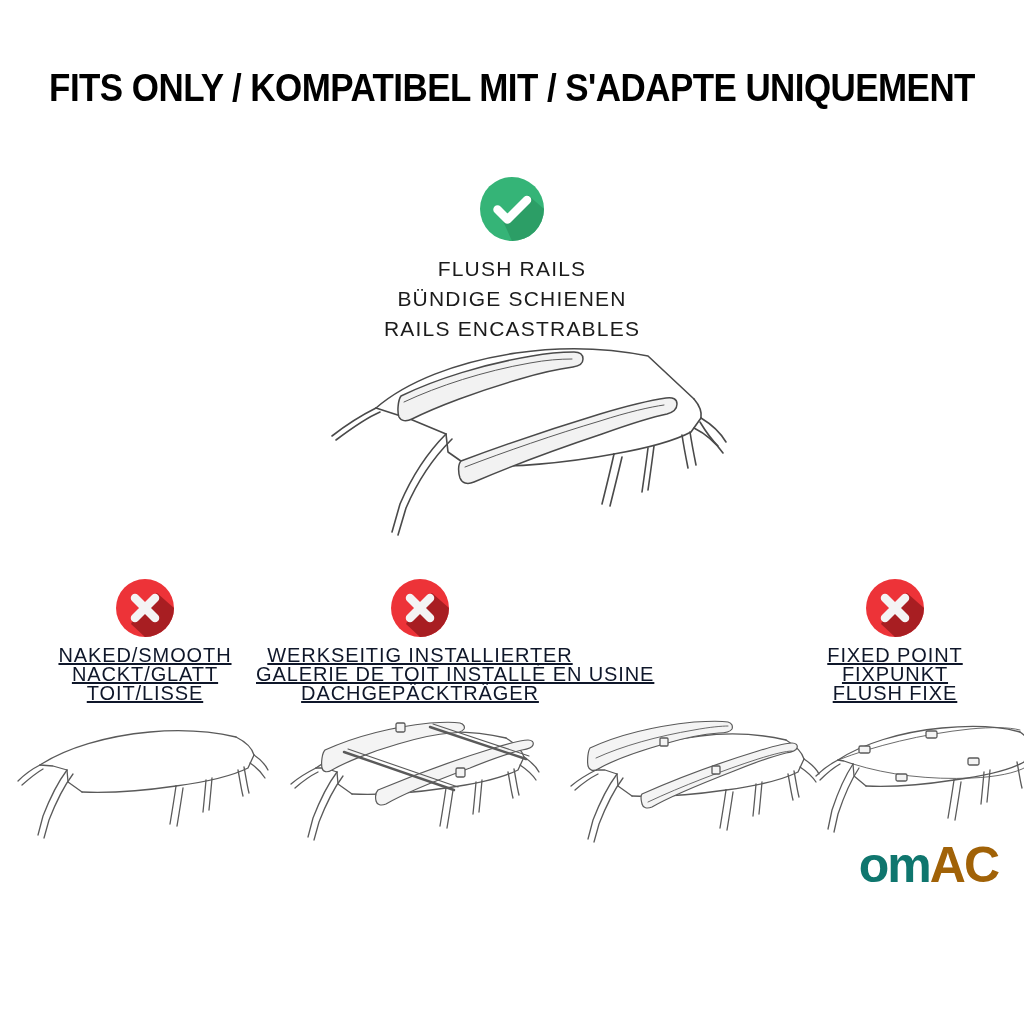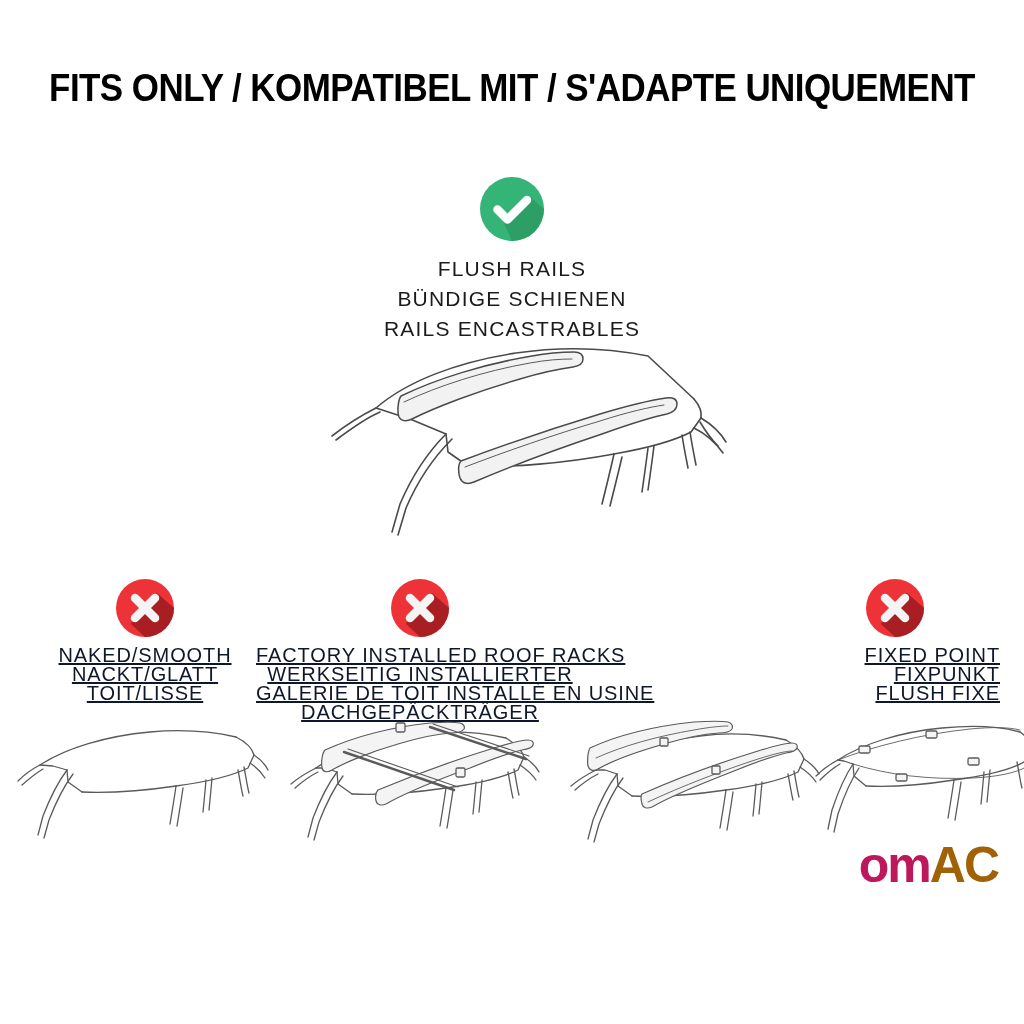--- a/index.html
+++ b/index.html
@@ -119,21 +119,21 @@
   .logo {
     position: absolute;
     right: 26px;
     bottom: 14px;
     font-weight: bold;
     font-size: 50px;
     line-height: 50px;
     letter-spacing: -2px;
     font-family: "Liberation Sans", sans-serif;
   }
-  .logo .om { color: #be185d; }
+  .logo .om { color: #0f766e; }
   .logo .ac { color: #a16207; }
 </style>
 </head>
 <body>
 
 <div id="page">
 
   <div class="header-title">FITS ONLY / KOMPATIBEL MIT / S'ADAPTE UNIQUEMENT</div>
 
   <div class="yes-block">
@@ -220,29 +220,28 @@
         <svg viewBox="0 0 60 60" xmlns="http://www.w3.org/2000/svg">
           <circle cx="30" cy="30" r="29" fill="#ed3338"></circle>
           <path d="M30 59 A29 29 0 0 0 59 30 L42 15 L24 30 L16 46 Z" fill="#a01c20" opacity="0.9"></path>
           <g stroke="#f4f4f4" stroke-width="8.5" stroke-linecap="round">
             <line x1="20" y1="20" x2="40" y2="40"></line>
             <line x1="40" y1="20" x2="20" y2="40"></line>
           </g>
         </svg>
       </div>
       <div class="no-lines">
-        <div>FACTORY INSTALLED ROOF RACKS</div>
         <div>WERKSEITIG INSTALLIERTER</div>
         <div>GALERIE DE TOIT INSTALLÉ EN USINE</div>
         <div>DACHGEPÄCKTRÄGER</div>
       </div>
     </div>
 
 
-    <div class="no-col" style="left:790px; width:210px;text-align:right;">
+    <div class="no-col" style="left:790px; width:210px;">
       <div class="x-badge">
         <svg viewBox="0 0 60 60" xmlns="http://www.w3.org/2000/svg">
           <circle cx="30" cy="30" r="29" fill="#ed3338"></circle>
           <path d="M30 59 A29 29 0 0 0 59 30 L42 15 L24 30 L16 46 Z" fill="#a01c20" opacity="0.9"></path>
           <g stroke="#f4f4f4" stroke-width="8.5" stroke-linecap="round">
             <line x1="20" y1="20" x2="40" y2="40"></line>
             <line x1="40" y1="20" x2="20" y2="40"></line>
           </g>
         </svg>
       </div>

